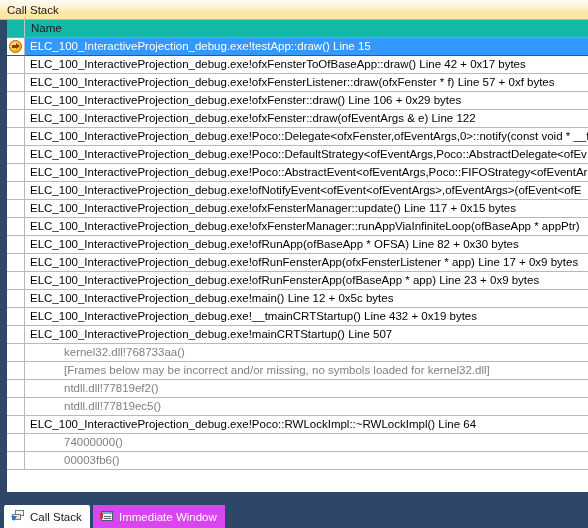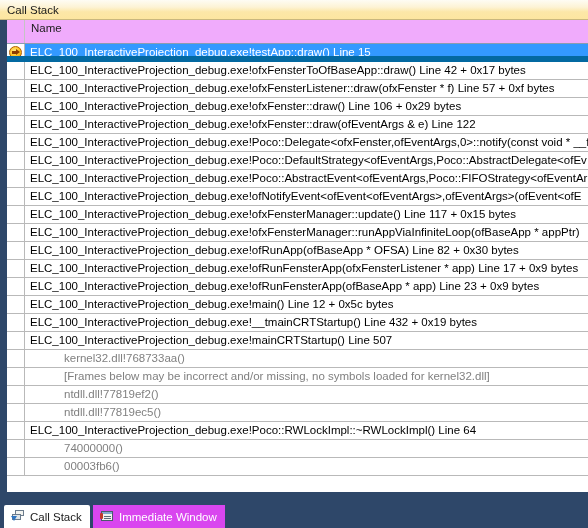--- a/index.html
+++ b/index.html
@@ -50,22 +50,22 @@
     top: 20px;
     width: 581px;
     height: 472px;
     background: #ffffff;
     box-sizing: border-box;
     overflow: hidden;
   }
 
   .col-header {
     position: relative;
-    height: 24px;
-    background: #f0abfc;
+    height: 18px;
+    background: #14b8a6;
     border-bottom: 1px solid #8a9cb0;
     box-sizing: border-box;
     display: flex;
   }
   .col-header .gutter-head {
     width: 18px;
     border-right: 1px solid #c4c4c4;
     box-sizing: border-box;
     flex: 0 0 18px;
   }
@@ -107,21 +107,21 @@
     color: #000000;
     padding-left: 5px;
     box-sizing: border-box;
     white-space: nowrap;
     overflow: hidden;
     text-overflow: clip;
   }
 
   .row.selected {
     background: #3399ff;
-    border-bottom: 6px solid #0369a1;
+    border-bottom: 1px solid #0369a1;
   }
   .row.selected .gutter {
     background: #ffffff;
     border-right: 1px solid #b9b9b9;
   }
   .row.selected .label {
     color: #ffffff;
   }
   .row.dim .label {
     color: #808080;

